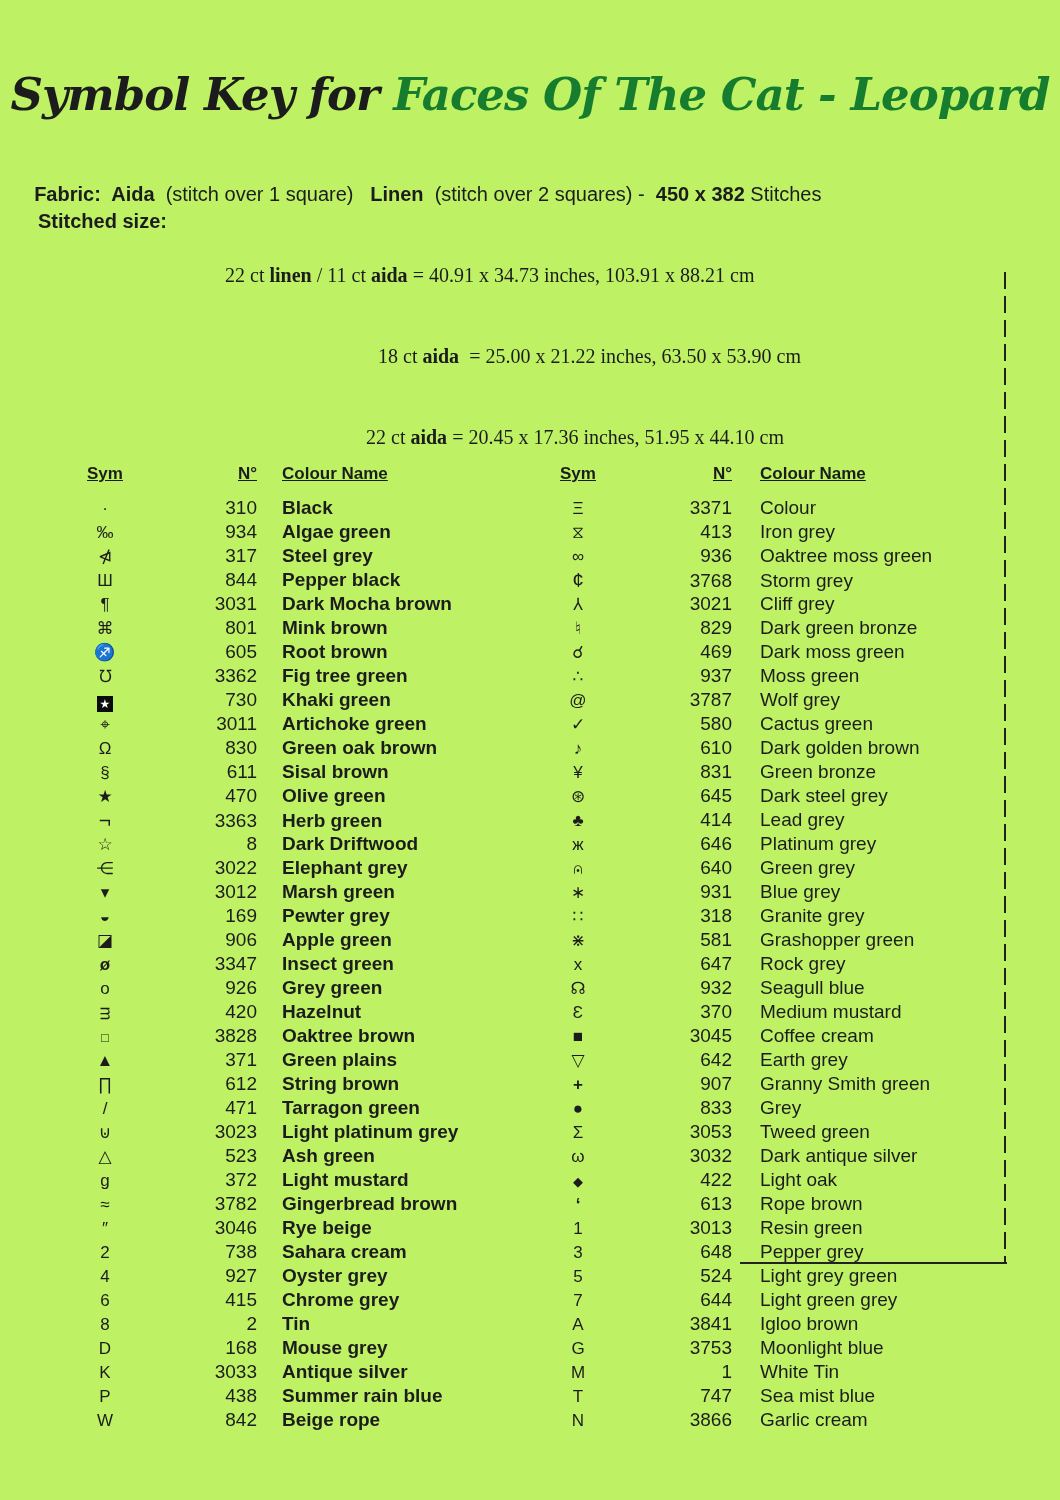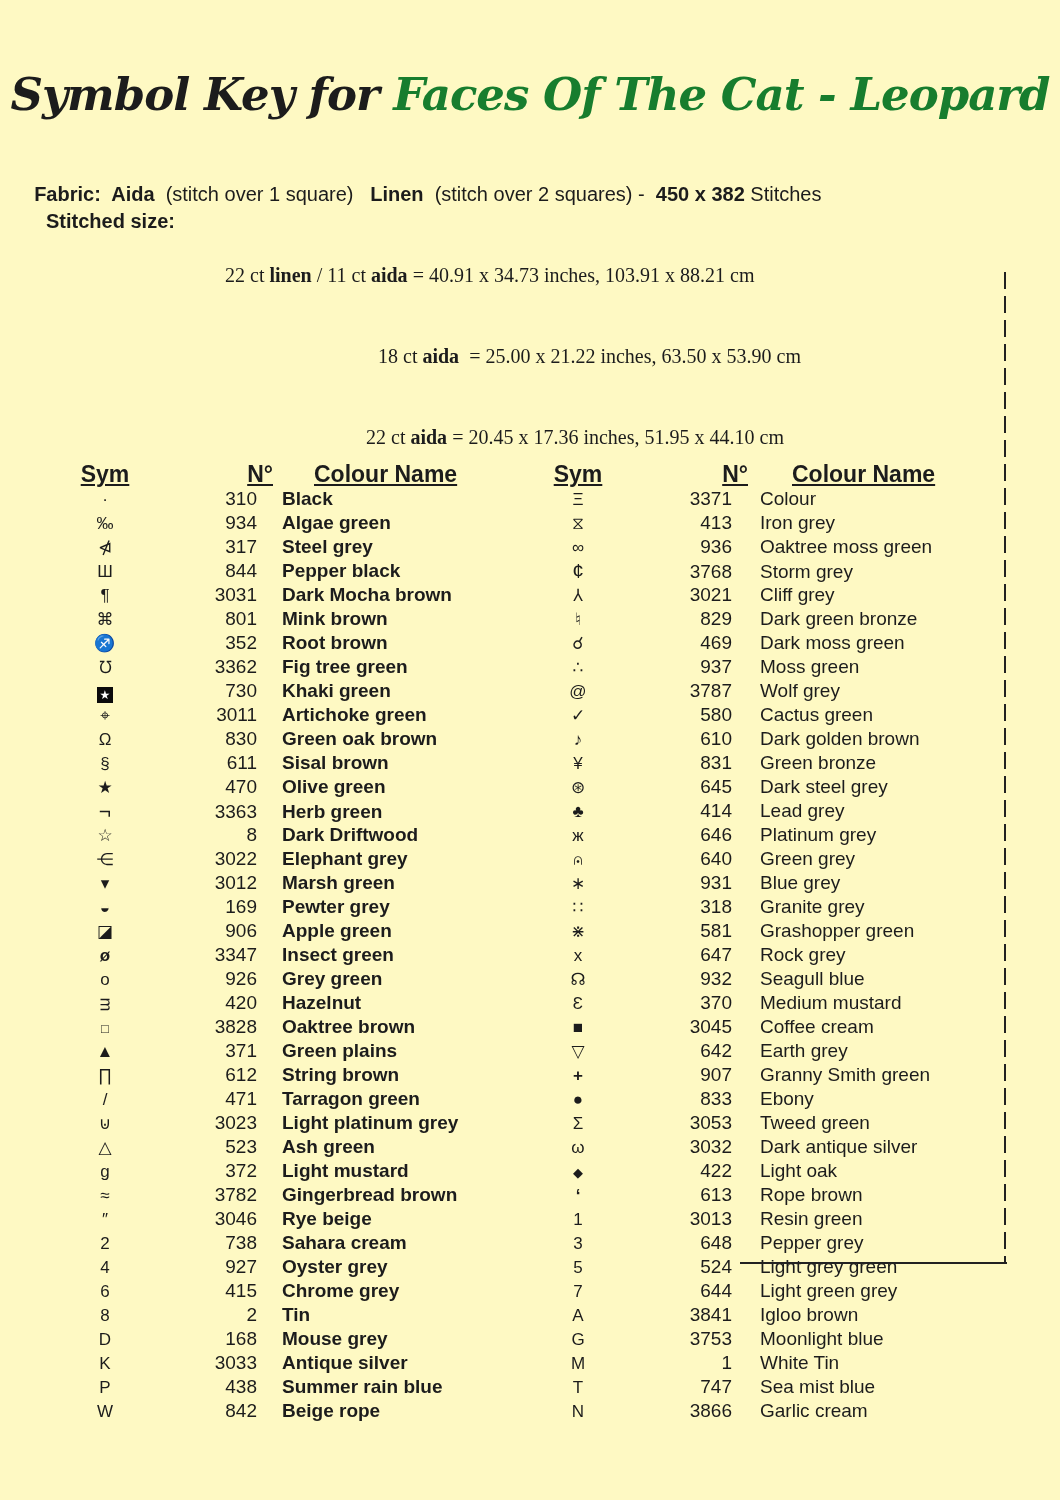--- a/index.html
+++ b/index.html
@@ -1,19 +1,19 @@
 <!DOCTYPE html>
 <html><head>
 <meta charset="utf-8">
 <style>
   html,body{margin:0;padding:0;background:#ffffff;}
   .page{
     position:relative;
     width:1060px;height:1500px;
-    background:#fef9c3;
+    background:#bef264;
     font-family:"Liberation Sans", sans-serif;
     color:#1c1c1c;
     overflow:hidden;
   }
   
   .title{
     margin:0;
     padding-top:72px;
     text-align:center;
     font-family:"DejaVu Serif", serif;
@@ -35,39 +35,39 @@
   }
   .b{font-weight:bold;}
   
   .stitched{
     position:relative;
     padding-left:38px;
     font-size:20px;
     line-height:27px;
   }
   .stitched .label{
-    position:absolute;left:46px;top:0;
+    position:absolute;left:38px;top:0;
   }
   .sline{white-space:pre-wrap;font-family:Liberation Serif, serif;}
   .sline.s1{margin-left:167px;}
   .sline.s2{margin-left:242px;}
   .sline.s3{margin-left:320px;}
   .sline.s4{margin-left:308px;}
   
   .tables{
     display:flex;
     padding-left:80px;
     margin-top:12px;
     align-items:flex-start;
   }
   .ctable{font-size:19px;}
   .ctable.left{width:473px;}
   .ctable.right{width:452px;}
   .hrow,.row{display:flex;height:24px;line-height:24px;align-items:baseline;}
-  .hrow{font-weight:bold;font-size:23px;line-height:22px;height:22px;margin-bottom:2px;gap:16px;}
+  .hrow{font-weight:bold;font-size:17px;line-height:22px;height:22px;margin-bottom:11px;}
   .hrow span{text-decoration:underline;}
   .hsym{display:inline-block;width:50px;text-align:center;}
   .hnum{display:inline-block;text-align:right;}
   .left .hnum{width:127px;}
   .right .hnum{width:129px;}
   .hname{display:inline-block;}
   .left .hname{padding-left:25px;}
   .right .hname{padding-left:28px;}
   .csym{display:inline-block;width:50px;text-align:center;font-size:17px;}
   .cnum{display:inline-block;text-align:right;}
@@ -171,21 +171,21 @@
           </div>
 
           <div class="row">
             <span class="csym"><span class="symch">⌘</span></span>
             <span class="cnum">801</span>
             <span class="cname">Mink brown</span>
           </div>
 
           <div class="row">
             <span class="csym"><span class="symch">♐</span></span>
-            <span class="cnum">352</span>
+            <span class="cnum">605</span>
             <span class="cname">Root brown</span>
           </div>
 
           <div class="row">
             <span class="csym"><span class="symch">℧</span></span>
             <span class="cnum">3362</span>
             <span class="cname">Fig tree green</span>
           </div>
 
           <div class="row">
@@ -531,21 +531,21 @@
 
           <div class="row">
             <span class="csym"><span class="symch bold">+</span></span>
             <span class="cnum">907</span>
             <span class="cname">Granny Smith green</span>
           </div>
 
           <div class="row">
             <span class="csym"><span class="symch">●</span></span>
             <span class="cnum">833</span>
-            <span class="cname">Ebony</span>
+            <span class="cname">Grey</span>
           </div>
 
           <div class="row">
             <span class="csym"><span class="symch">Σ</span></span>
             <span class="cnum">3053</span>
             <span class="cname">Tweed green</span>
           </div>
 
           <div class="row">
             <span class="csym"><span class="symch">ω</span></span>

